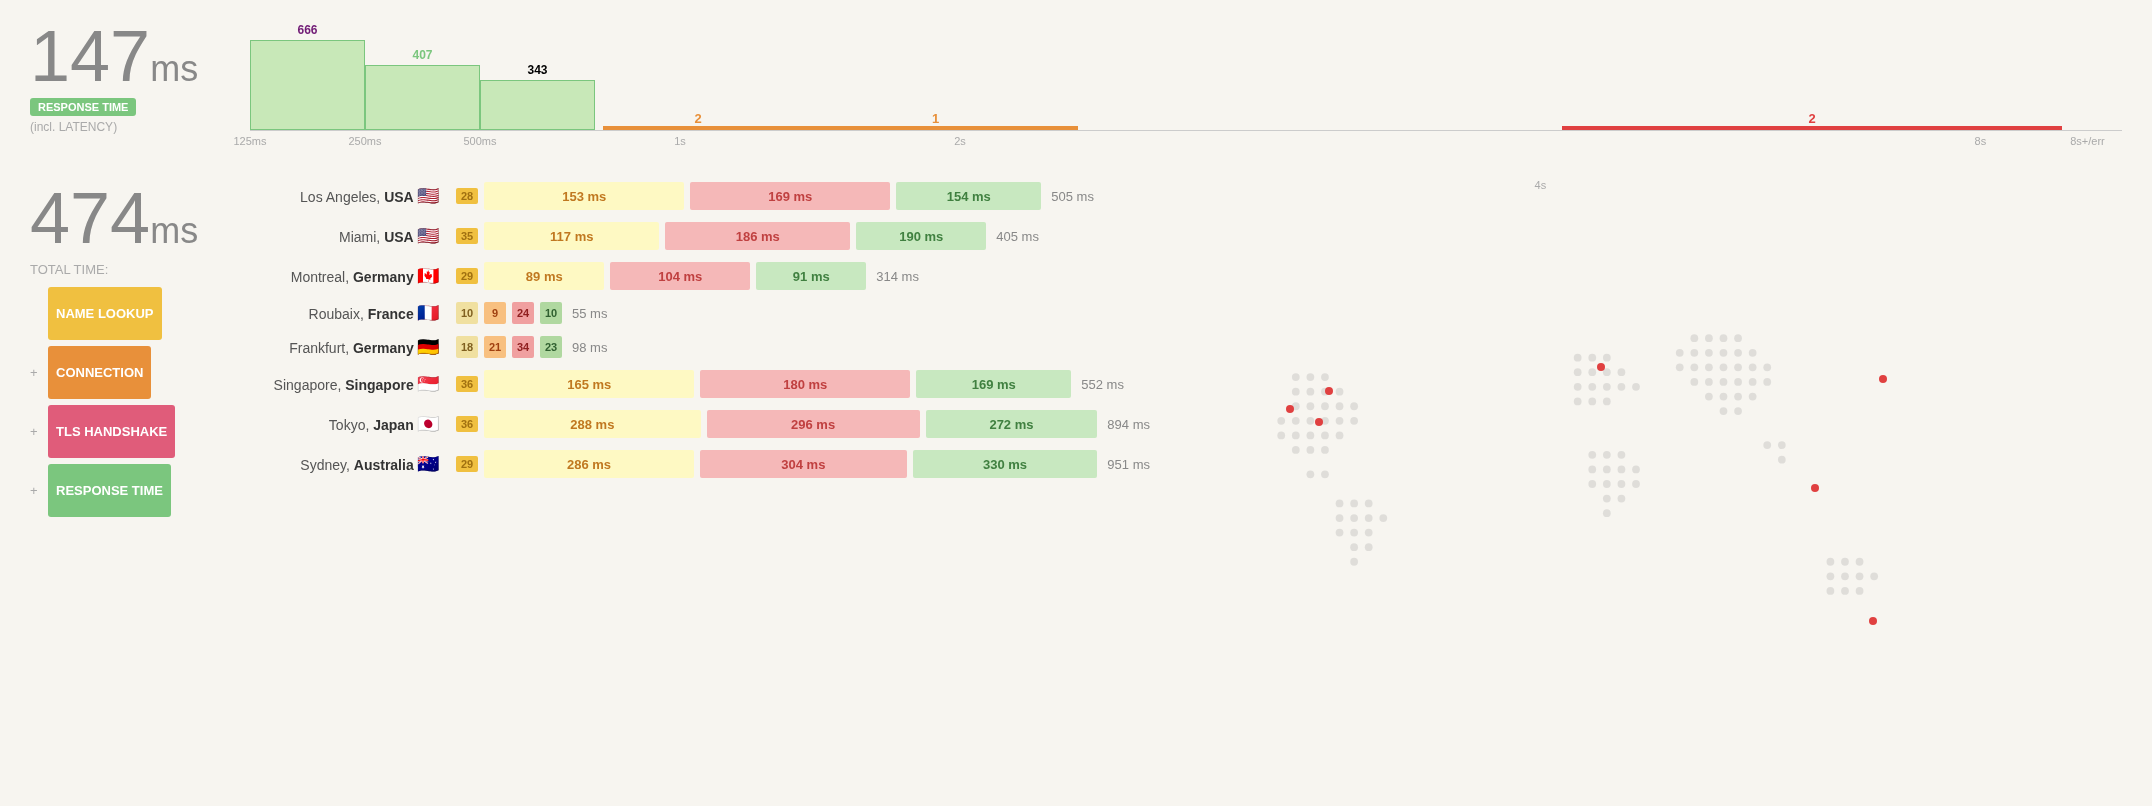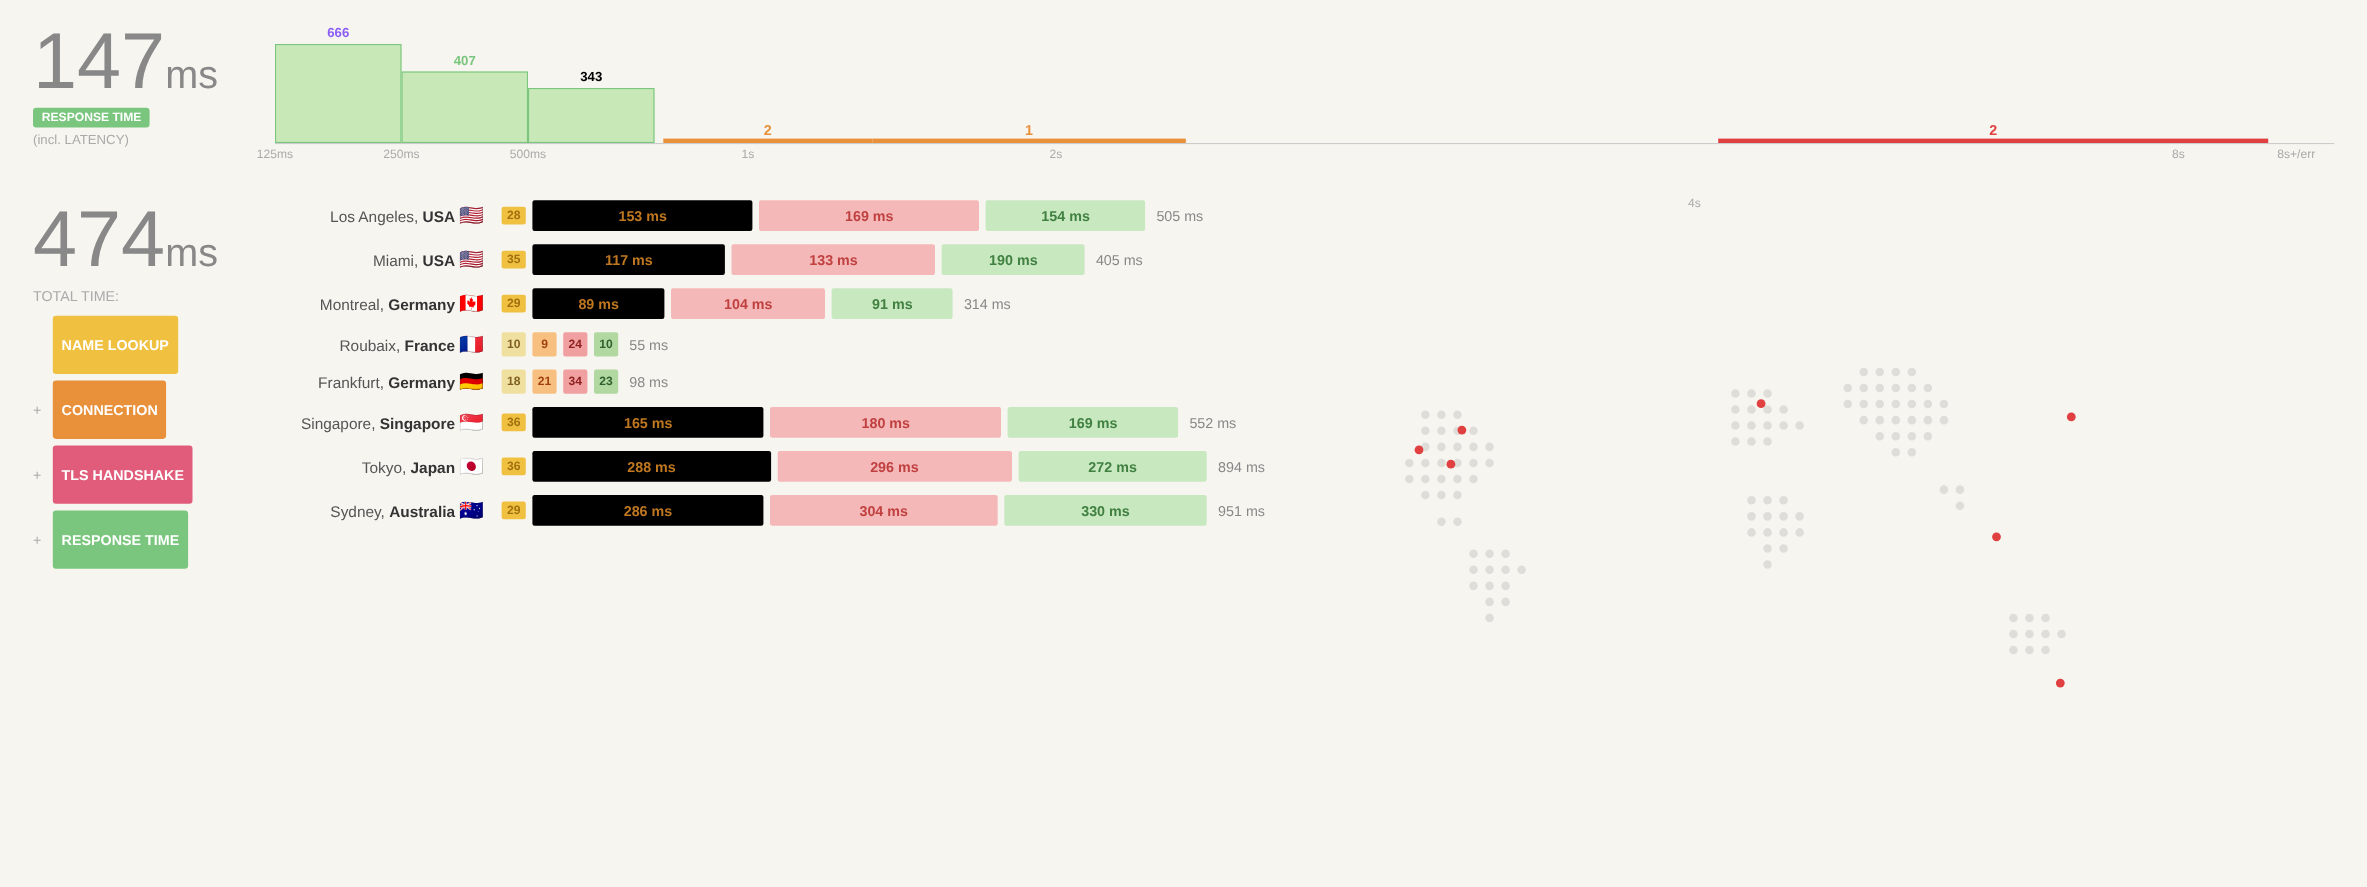--- a/index.html
+++ b/index.html
@@ -158,21 +158,21 @@
     }
     .seg-bar {
       height: 28px;
       display: flex;
       align-items: center;
       justify-content: center;
       font-size: 13px;
       font-weight: bold;
       border-radius: 2px;
     }
-    .seg-orange { background: #000000; color: #c07820; }
+    .seg-orange { background: #fef9c3; color: #c07820; }
     .seg-pink { background: #f5b8b8; color: #c04040; }
     .seg-green { background: #c8e8c0; color: #408040; }
     .row-total {
       font-size: 13px;
       color: #888;
       margin-left: 4px;
       white-space: nowrap;
     }
     
     .mini-badge {
@@ -209,21 +209,21 @@
       </div>
       <div class="top-badge">RESPONSE TIME</div>
       <div class="top-sub">(incl. LATENCY)</div>
     </div>
 
     <div style="flex:1; position:relative; padding-top: 10px;">
 
       <div style="display:flex; align-items:flex-end; height:100px; gap:0;">
 
         <div style="display:flex;flex-direction:column;align-items:center;margin-right:0;">
-          <div style="color:#8b5cf6;font-size:12px;font-weight:bold;margin-bottom:3px;">666</div>
+          <div style="color:#701a75;font-size:12px;font-weight:bold;margin-bottom:3px;">666</div>
           <div style="background:#c8e8b8;border:1.5px solid #7bc67e;width:115px;height:90px;"></div>
         </div>
         <div style="display:flex;flex-direction:column;align-items:center;margin-right:0;">
           <div style="color:#7bc67e;font-size:12px;font-weight:bold;margin-bottom:3px;">407</div>
           <div style="background:#c8e8b8;border:1.5px solid #7bc67e;width:115px;height:65px;"></div>
         </div>
         <div style="display:flex;flex-direction:column;align-items:center;margin-right:0;">
           <div style="color:#000000;font-size:12px;font-weight:bold;margin-bottom:3px;">343</div>
           <div style="background:#c8e8b8;border:1.5px solid #7bc67e;width:115px;height:50px;"></div>
         </div>
@@ -296,21 +296,21 @@
           <div class="seg-bar seg-orange" style="width:200px;">153 ms</div>
           <div class="seg-bar seg-pink" style="width:200px;">169 ms</div>
           <div class="seg-bar seg-green" style="width:145px;">154 ms</div>
           <div class="row-total">505 ms</div>
         </div>
 
         <div class="table-row">
           <div class="row-location">Miami, <strong>USA</strong> <span class="flag">🇺🇸</span></div>
           <div class="row-num">35</div>
           <div class="seg-bar seg-orange" style="width:175px;">117 ms</div>
-          <div class="seg-bar seg-pink" style="width:185px;">133 ms</div>
+          <div class="seg-bar seg-pink" style="width:185px;">186 ms</div>
           <div class="seg-bar seg-green" style="width:130px;">190 ms</div>
           <div class="row-total">405 ms</div>
         </div>
 
         <div class="table-row">
           <div class="row-location">Montreal, <strong>Germany</strong> <span class="flag">🇨🇦</span></div>
           <div class="row-num">29</div>
           <div class="seg-bar seg-orange" style="width:120px;">89 ms</div>
           <div class="seg-bar seg-pink" style="width:140px;">104 ms</div>
           <div class="seg-bar seg-green" style="width:110px;">91 ms</div>

